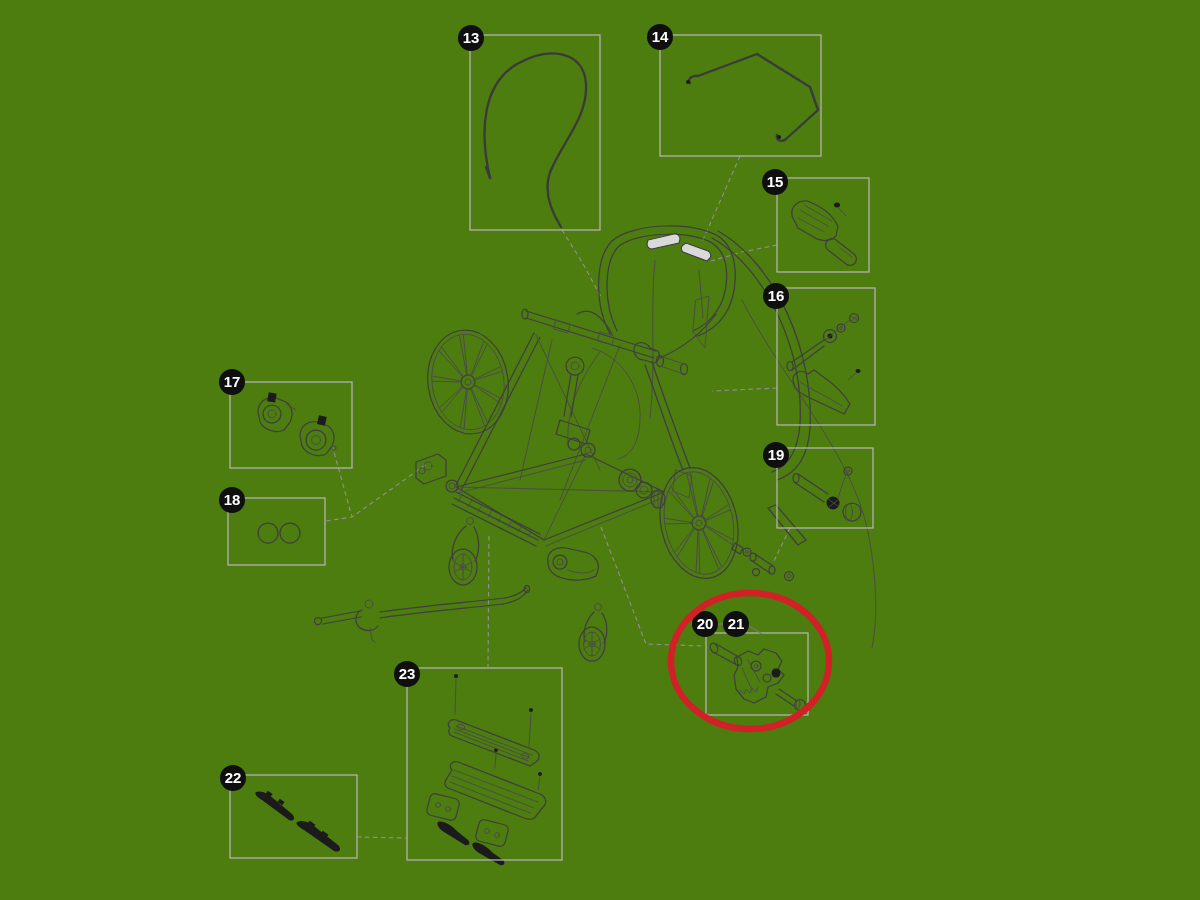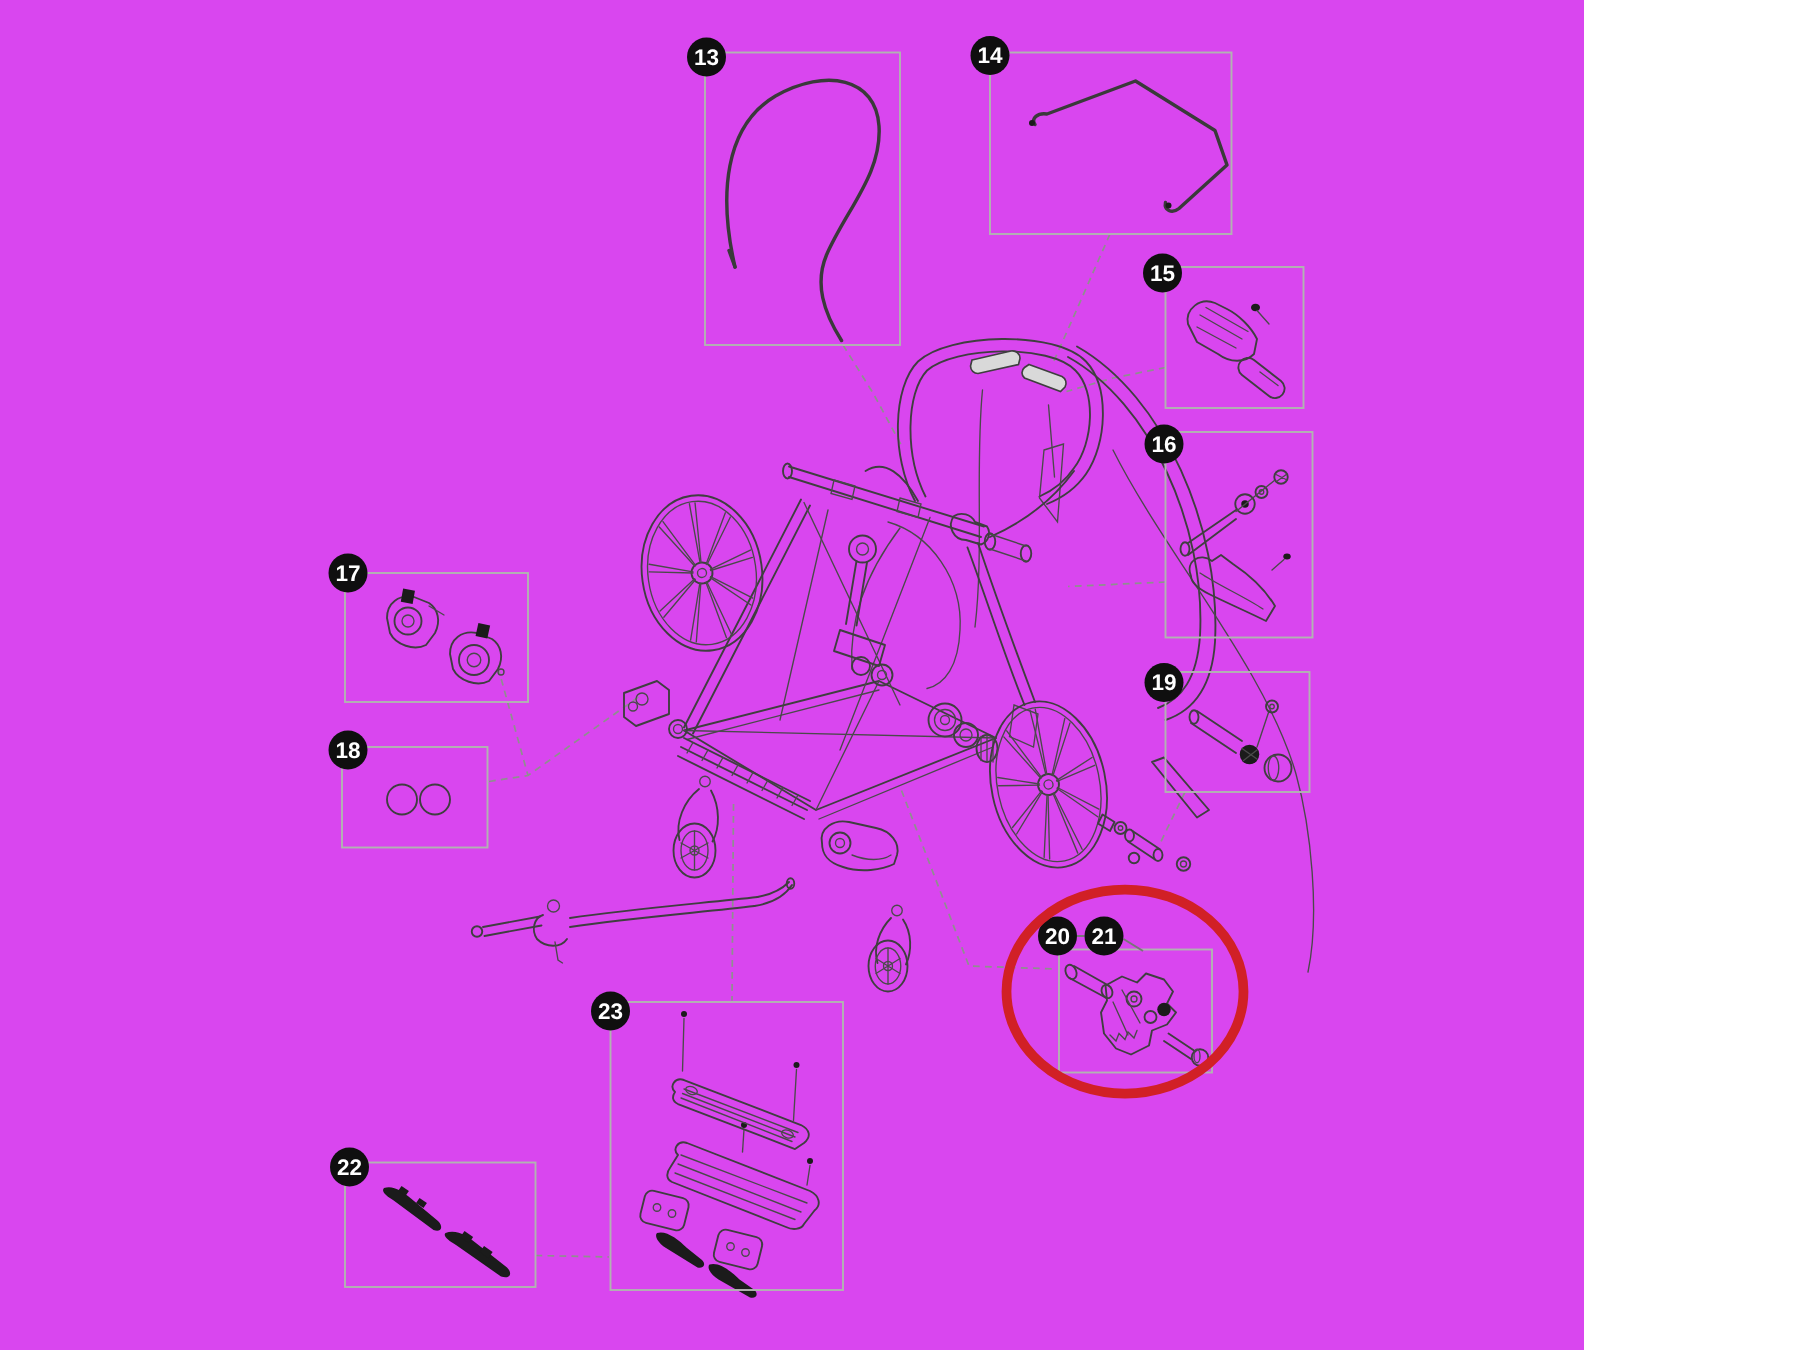--- a/index.html
+++ b/index.html
@@ -1,16 +1,16 @@
 <!DOCTYPE html>
 <html><head>
 <meta charset="utf-8">
 <style>
   html,body{margin:0;padding:0;background:#fff;}
-  .canvas{position:relative;width:1056px;height:900px;background:#d946ef;overflow:hidden;
+  .canvas{position:relative;width:1200px;height:900px;background:#4d7c0f;overflow:hidden;
           font-family:"Liberation Sans",sans-serif;}
   svg{position:absolute;left:0;top:0;}
   .art{stroke:#3f3f3f;stroke-width:1.25;fill:none;stroke-linecap:round;stroke-linejoin:round;}
   .art-thin{stroke:#4a4a4a;stroke-width:0.9;fill:none;stroke-linecap:round;}
   .wire{stroke:#3a3a3a;stroke-width:2.3;fill:none;stroke-linecap:round;stroke-linejoin:round;}
   .fill-dark{fill:#1b1b1b;stroke:none;}
   .fill-grip{fill:#d9d9d9;stroke:#3f3f3f;stroke-width:1.1;}
   .part-box{fill:none;stroke:#b2b2b2;stroke-width:1.3;}
   .connector{fill:none;stroke:#8f8f8f;stroke-width:1.15;stroke-dasharray:4.5 3.5;}
   .badge-stub{fill:none;stroke:#777;stroke-width:1.3;}

